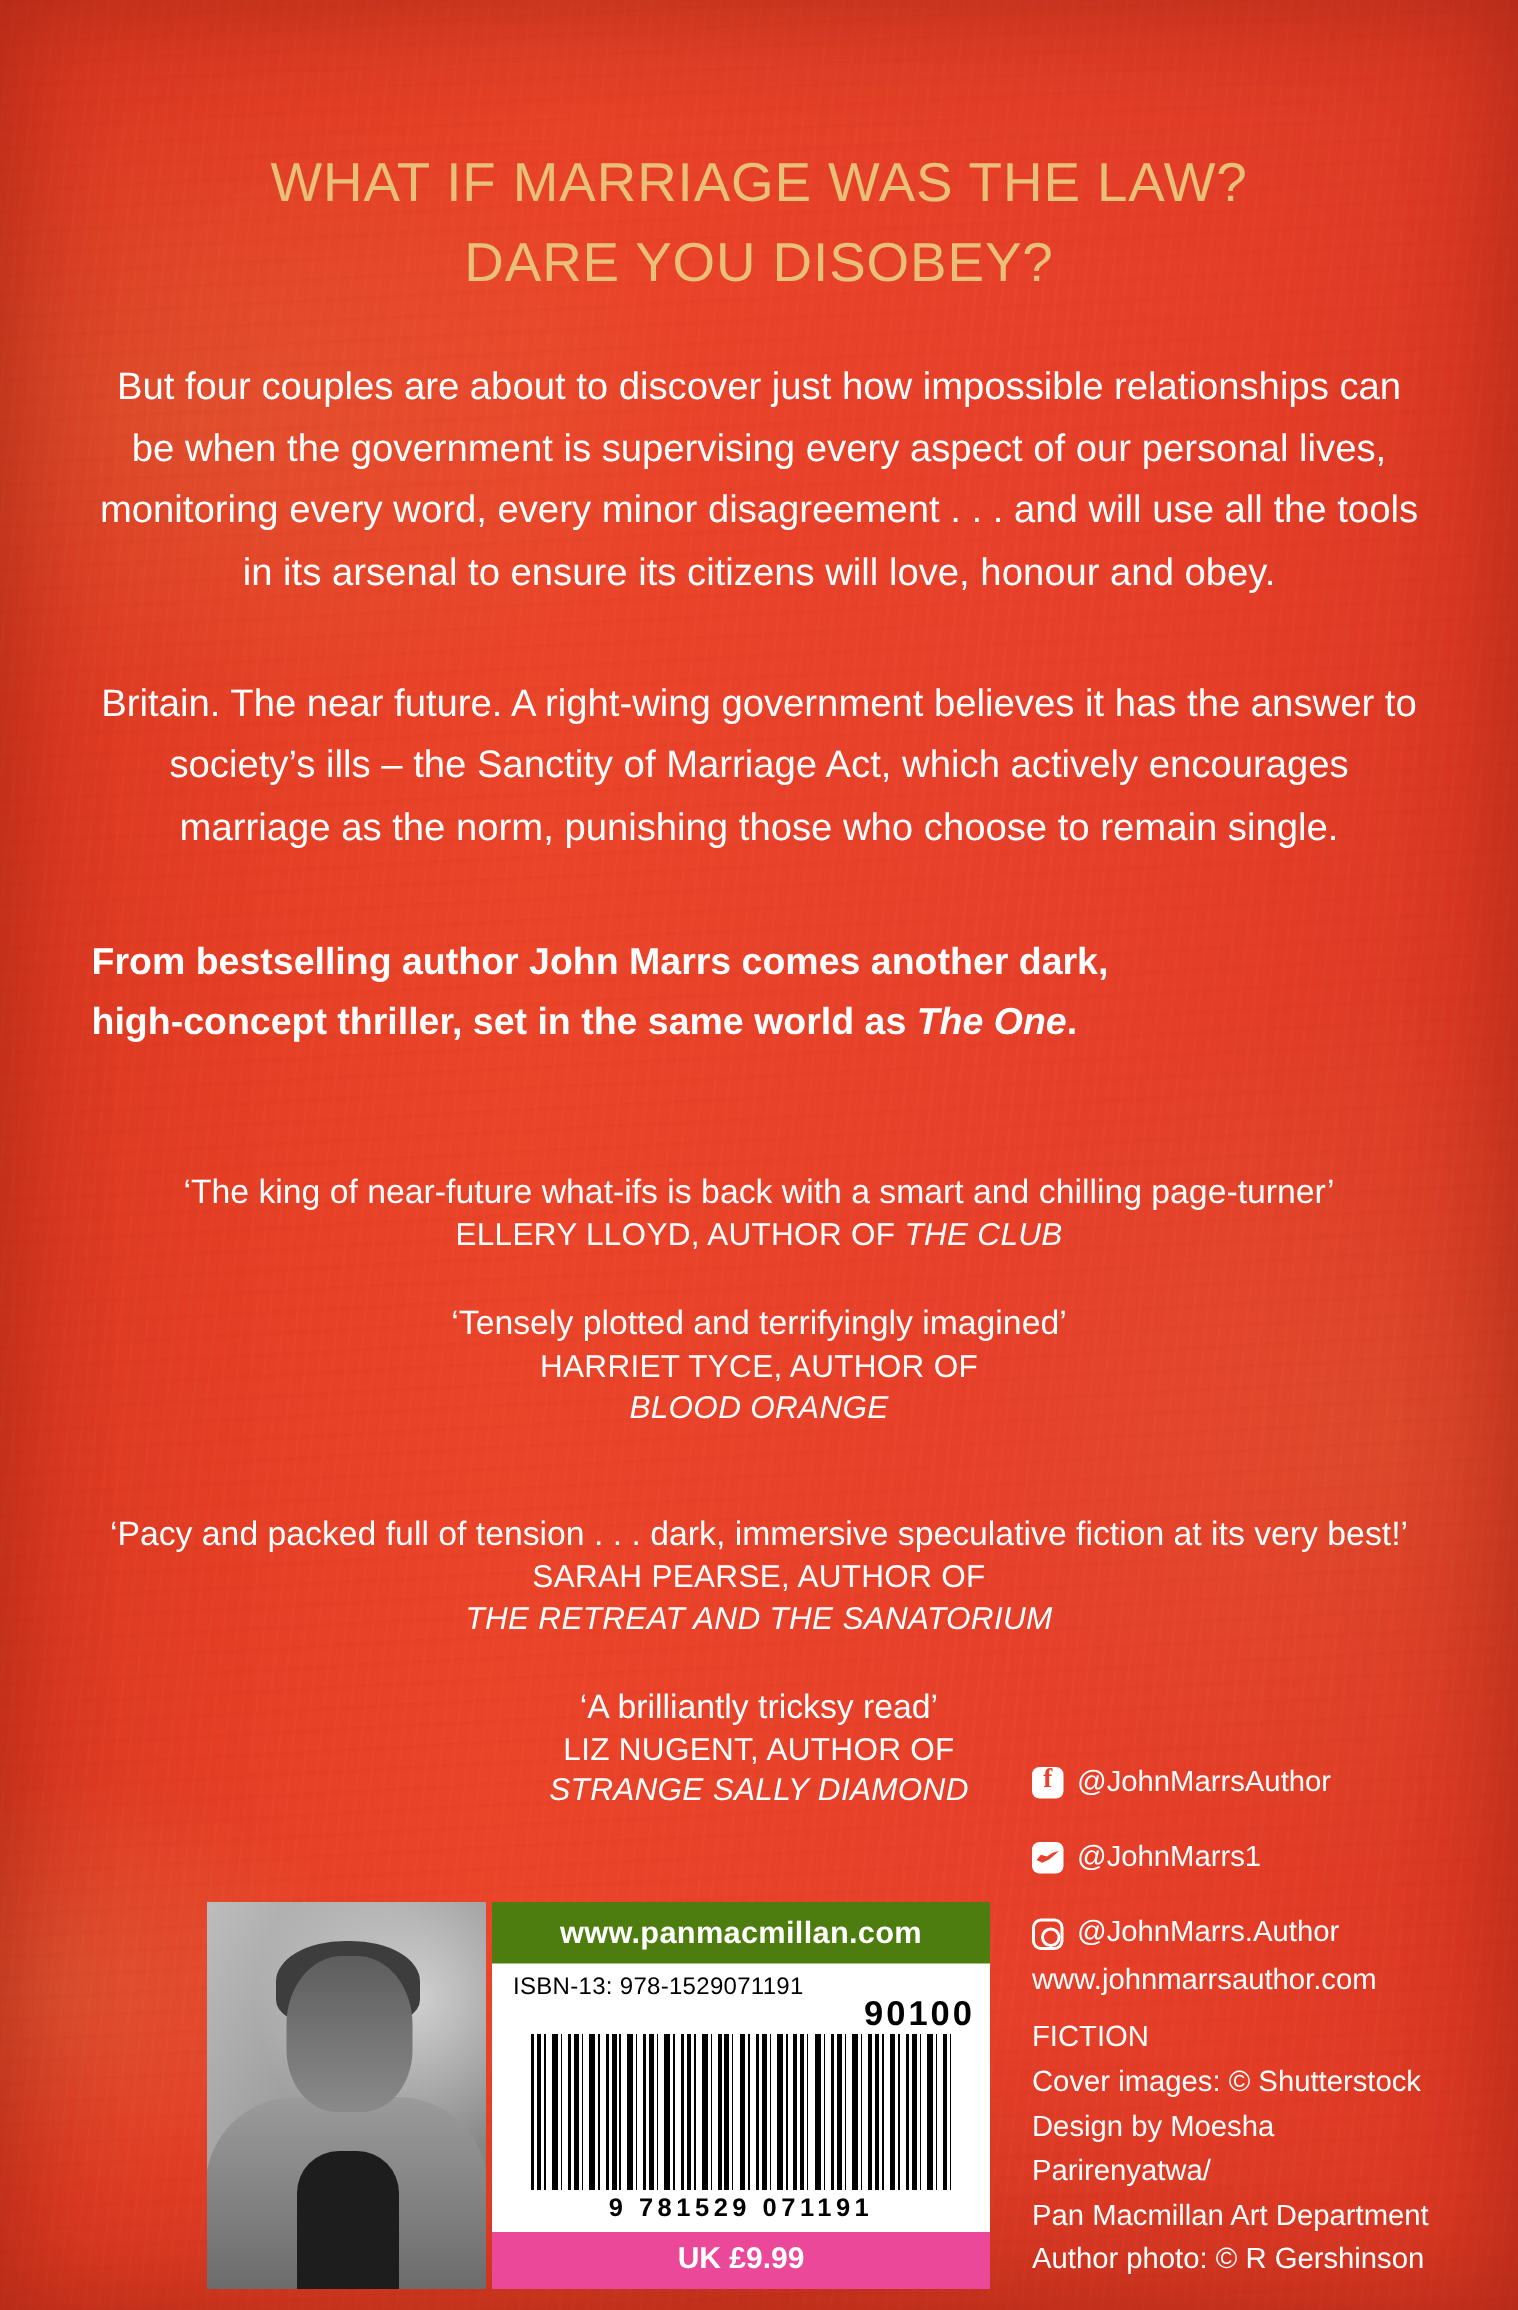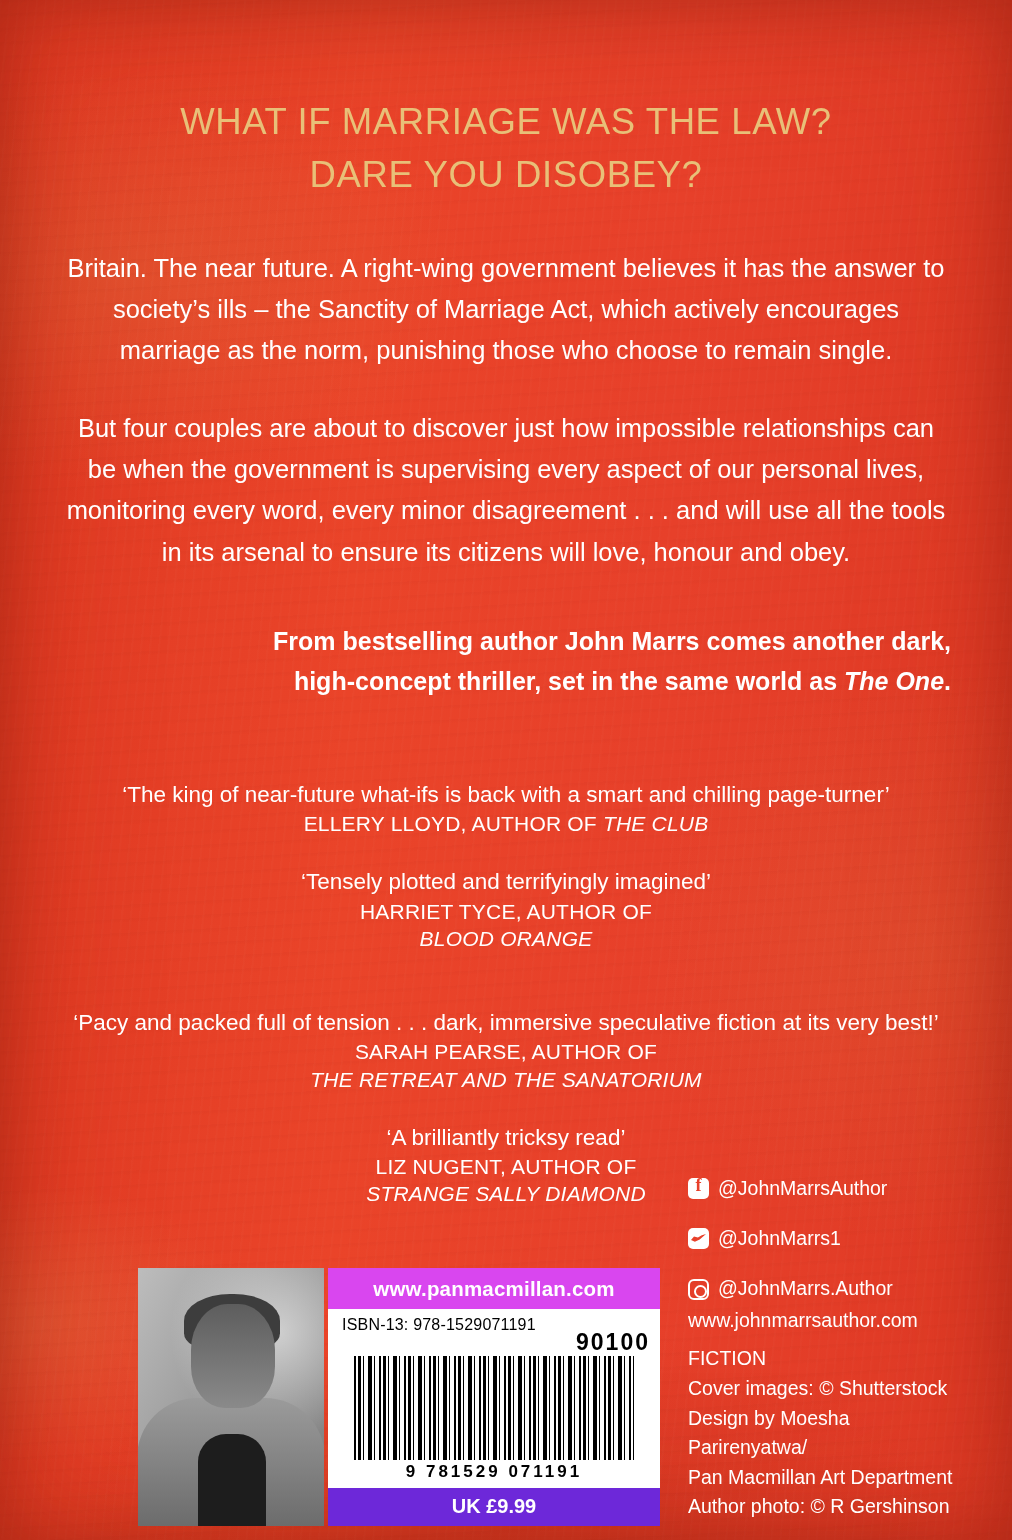--- a/index.html
+++ b/index.html
@@ -65,21 +65,21 @@
     font-size: 25.5px;
     line-height: 1.62;
     margin: 0;
     font-weight: 400;
   }
   .blurb.p1 { padding-top: 46px; }
   .blurb.p2 { padding-top: 36px; }
 
   .pitch {
     color: #ffffff;
-    text-align: right;
+    text-align: left;
     font-size: 25px;
     line-height: 1.62;
     font-weight: bold;
     padding-top: 48px;
     margin: 0;
   }
   .pitch em { font-style: italic; }
 
   .quotes {
     display: flex;
@@ -168,21 +168,21 @@
     border-radius: 28px 28px 0 0;
   }
 
   .barcode-block {
     width: 332px;
     flex: 0 0 auto;
     background: #ffffff;
     margin-left: 4px;
   }
   .bc-url {
-    background: #d946ef;
+    background: #4d7c0f;
     color: #fff;
     text-align: center;
     font-size: 20.5px;
     font-weight: bold;
     padding: 9px 0 8px;
     letter-spacing: 0.2px;
   }
   .bc-isbn {
     color: #000;
     font-size: 16px;
@@ -211,21 +211,21 @@
   }
   .bc-digits {
     color: #000;
     font-size: 17px;
     font-weight: bold;
     letter-spacing: 3px;
     text-align: center;
     padding: 0 0 6px;
   }
   .bc-price {
-    background: #6d28d9;
+    background: #ec4899;
     color: #fff;
     text-align: center;
     font-size: 20px;
     font-weight: bold;
     padding: 7px 0 8px;
   }
 
   .colophon {
     flex: 1 1 auto;
     color: #ffffff;
@@ -300,22 +300,22 @@
   <div class="grain"></div>
   <div class="edge"></div>
 
   <div class="content">
 
     <h1 class="headline">
       <span class="l1">WHAT IF MARRIAGE WAS THE LAW?</span>
       <span class="l2">DARE YOU DISOBEY?</span>
     </h1>
 
+    <p class="blurb p2">But four couples are about to discover just how impossible relationships can be when the government is supervising every aspect of our personal lives, monitoring every word, every minor disagreement . . . and will use all the tools in its arsenal to ensure its citizens will love, honour and obey.</p>
     <p class="blurb p1">Britain. The near future. A right-wing government believes it has the answer to society’s ills – the Sanctity of Marriage Act, which actively encourages marriage as the norm, punishing those who choose to remain single.</p>
-    <p class="blurb p2">But four couples are about to discover just how impossible relationships can be when the government is supervising every aspect of our personal lives, monitoring every word, every minor disagreement . . . and will use all the tools in its arsenal to ensure its citizens will love, honour and obey.</p>
 
     <p class="pitch">
       <span>From bestselling author John Marrs comes another dark,</span><br>
       <span>high-concept thriller, set in the same world as </span><em>The One</em><span>.</span>
     </p>
 
     <div class="quotes">
       <div class="qcol">
         <div class="quote">
           <span class="qtext">‘The king of near-future what-ifs is back with a smart and chilling page-turner’</span>

